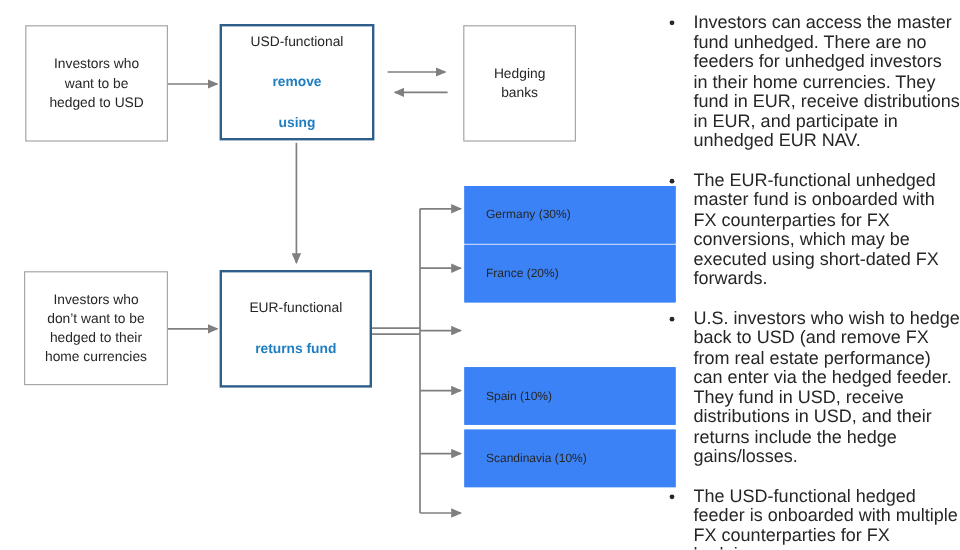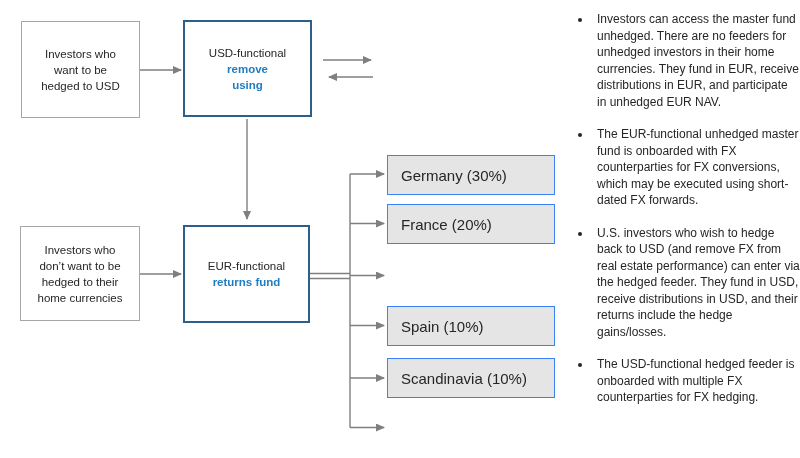--- a/index.html
+++ b/index.html
@@ -4,29 +4,29 @@
 <style>
   html,body{margin:0;padding:0;background:#ffffff;}
   body{width:800px;height:458px;position:relative;overflow:hidden;
        font-family:"Liberation Sans",sans-serif;color:#262626;}
   .stage{position:absolute;left:0;top:0;width:800px;height:458px;}
   svg.connectors{position:absolute;left:0;top:0;}
   .node-box{position:absolute;background:#ffffff;border:1px solid #A6A6A6;
             display:flex;flex-direction:column;align-items:center;justify-content:center;
             text-align:center;font-size:11.5px;line-height:16px;}
   .node-box .line{display:block;}
-  .blue-box{border:2px solid #2E5F8C;}
+  .blue-box{border:2px solid #2E5F8C;gap:18px;}
   .blue-bold{color:#1F7DC2;font-weight:bold;}
-  .country-box{position:absolute;left:387px;width:153px;height:38px;background:#e5e5e5;
-               border:1px solid #3b82f6;display:flex;align-items:center;
-               font-size:15px;padding-left:13px;box-sizing:content-box;}
+  .country-box{position:absolute;left:387px;width:153px;height:38px;background:#3b82f6;
+               border:5px solid #3b82f6;display:flex;align-items:center;
+               font-size:10px;padding-left:13px;box-sizing:content-box;}
   .bullets{position:absolute;left:556px;top:11px;width:244px;}
   .bullets ul{margin:0;padding-left:17px;list-style:disc;}
-  .bullets li{font-size:12px;line-height:16.5px;margin-bottom:16px;padding-left:5px;
-              color:#262626;margin-left:19px;}
+  .bullets li{font-size:15px;line-height:16.5px;margin-bottom:16px;padding-left:5px;
+              color:#262626;}
 </style>
 </head>
 <body>
 
 <div class="stage">
 
   <svg class="connectors" width="560" height="458">
     <defs>
       <marker id="arr" markerUnits="userSpaceOnUse" markerWidth="9" markerHeight="8" refX="8" refY="4" orient="auto">
         <path d="M0,0 L9,4 L0,8 Z" fill="#7F7F7F"></path>
@@ -55,20 +55,24 @@
     <span class="line">want to be</span>
     <span class="line">hedged to USD</span>
   </div>
 
   <div class="node-box blue-box" style="left:183px;top:20px;width:125px;height:93px">
     <span class="line">USD-functional</span>
     <span class="line blue-bold">remove</span>
     <span class="line blue-bold">using</span>
   </div>
 
+  <div class="node-box" style="left:386px;top:21px;width:92px;height:95px">
+    <span class="line">Hedging</span>
+    <span class="line">banks</span>
+  </div>
 
   <div class="node-box" style="left:20px;top:226px;width:118px;height:93px">
     <span class="line">Investors who</span>
     <span class="line">don’t want to be</span>
     <span class="line">hedged to their</span>
     <span class="line">home currencies</span>
   </div>
 
   <div class="node-box blue-box" style="left:183px;top:225px;width:123px;height:94px">
     <span class="line">EUR-functional</span>

